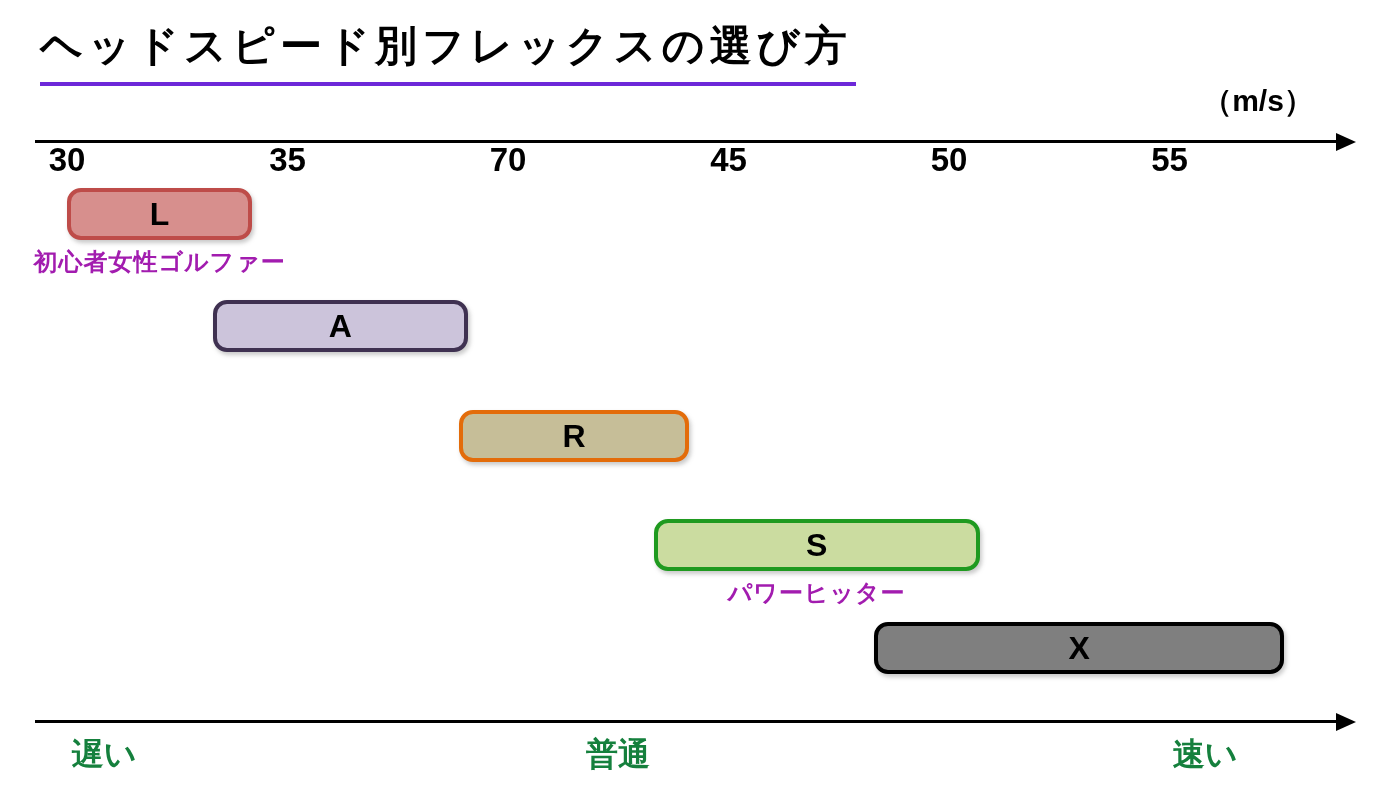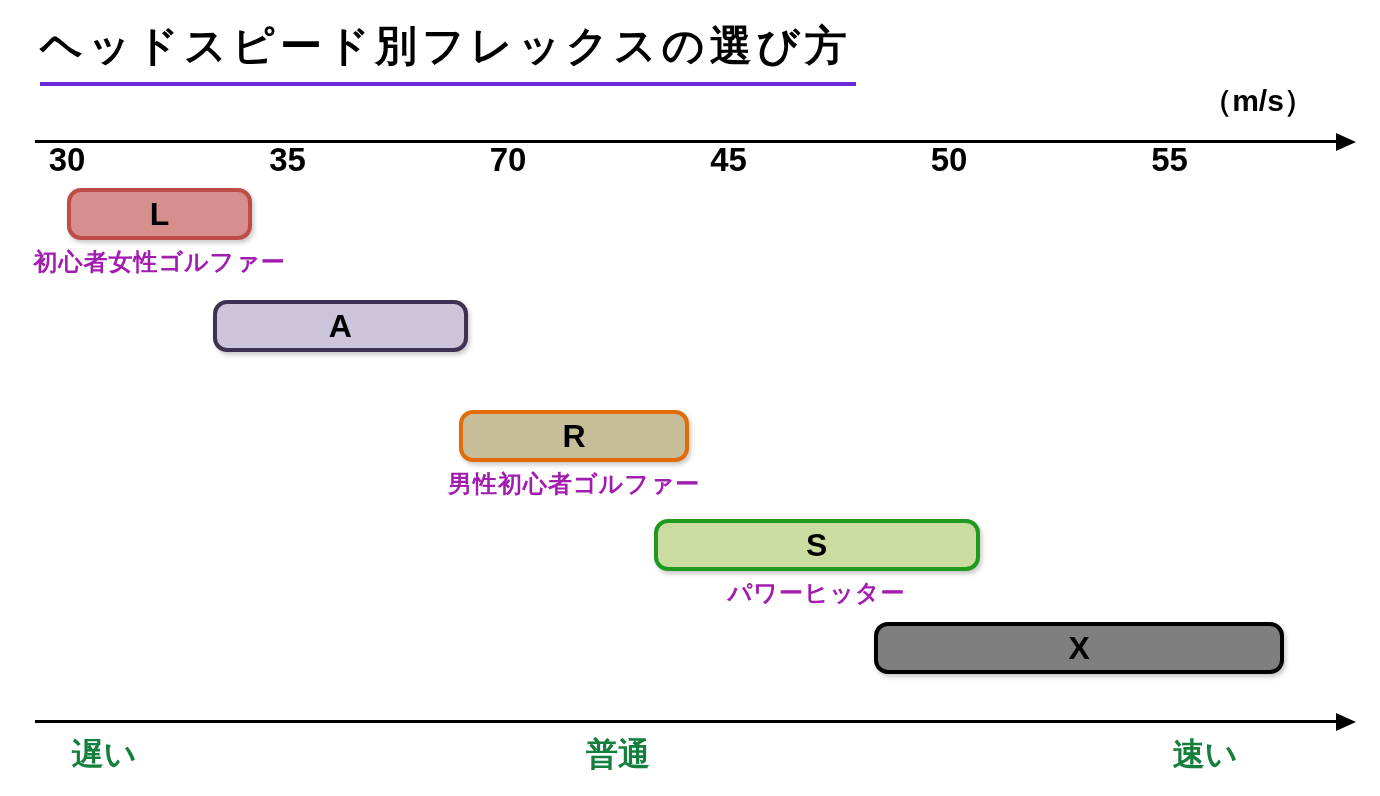--- a/index.html
+++ b/index.html
@@ -130,21 +130,20 @@
   </div>
   <div class="bar-caption" style="left: 159.61px; top: 246px;">初心者女性ゴルファー</div>
 
   <div class="bar" style="left: 212.53px; width: 255.78px; top: 300px; background: rgb(204, 196, 219); border-color: rgb(63, 49, 81);">
     <span class="bar-letter">A</span>
   </div>
 
   <div class="bar" style="left: 459.49px; width: 229.32px; top: 410px; background: rgb(198, 190, 152); border-color: rgb(227, 108, 10);">
     <span class="bar-letter">R</span>
   </div>
-  <div class="bar-caption" style="left: 574.15px; top: 468px;">男性初心者ゴルファー</div>
 
   <div class="bar" style="left: 653.53px; width: 326.34px; top: 519px; background: rgb(203, 220, 160); border-color: rgb(31, 154, 31);">
     <span class="bar-letter">S</span>
   </div>
   <div class="bar-caption" style="left: 816.7px; top: 577px;">パワーヒッター</div>
 
   <div class="bar" style="left: 874.03px; width: 410.13px; top: 622px; background: rgb(127, 127, 127); border-color: rgb(0, 0, 0);">
     <span class="bar-letter">X</span>
   </div>
 

